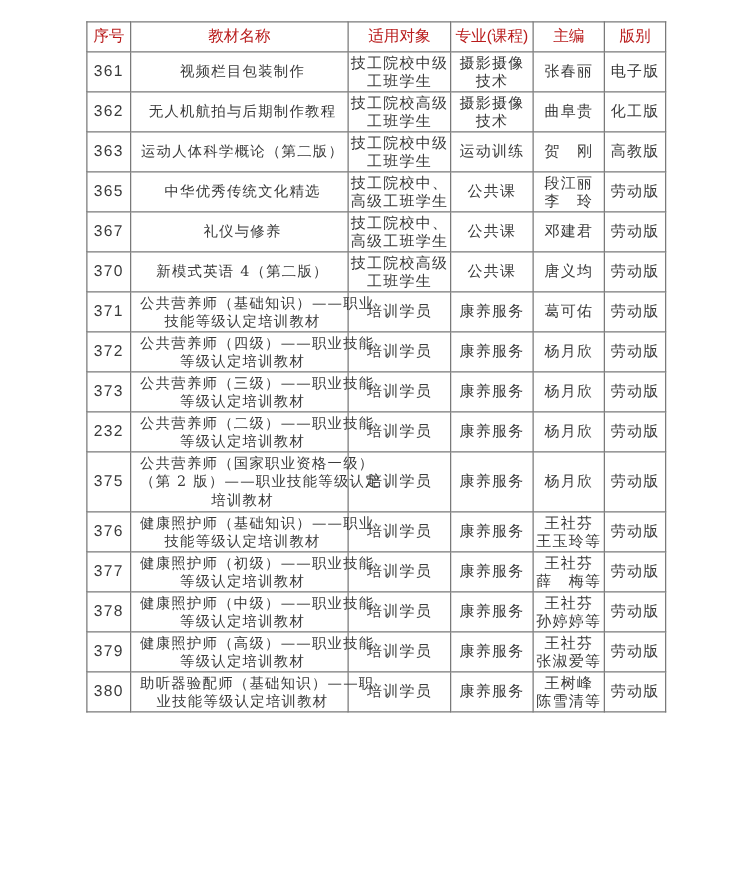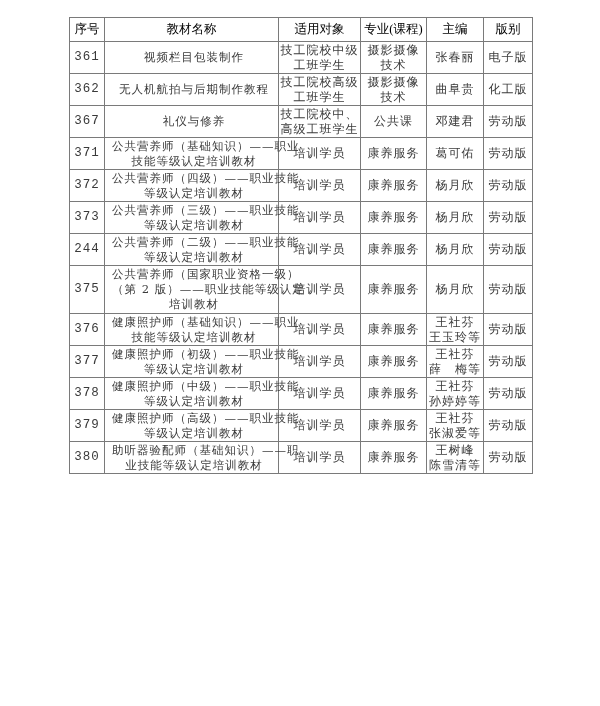--- a/index.html
+++ b/index.html
@@ -27,40 +27,40 @@
     }
     table.list th, table.list td {
       border: 1px solid #7a7a7a;
       padding: 0;
       text-align: center;
       vertical-align: middle;
       letter-spacing: 1px;
     }
     table.list th {
       height: 23px;
-      font-family: Liberation Serif, serif;
+      font-family: Liberation Sans, sans-serif;
       font-weight: normal;
       font-size: 12.5px;
-      color: #000000;
+      color: #b91c1c;
       letter-spacing: 0;
     }
     table.list td {
       height: 31px;
     }
     table.list tr.tall td {
       height: 47px;
     }
     col.c-no { width: 35px; }
     col.c-name { width: 174px; }
     col.c-target { width: 82px; }
     col.c-major { width: 66px; }
     col.c-editor { width: 57px; }
     col.c-edition { width: 49px; }
     td.no {
-      font-family: Liberation Mono, monospace;
+      font-family: Liberation Sans, sans-serif;
       font-size: 12.5px;
       letter-spacing: 0;
     }
     td.name {
       text-align: left;
       padding-left: 7px !important;
       padding-right: 2px !important;
       font-size: 11.5px;
       letter-spacing: 2px;
     }
@@ -119,33 +119,85 @@
         <td class="major">
           <span class="line">摄影摄像</span>
           <span class="line">技术</span>
         </td>
         <td class="editor">
           <span class="line">曲阜贵</span>
         </td>
         <td class="edition">化工版</td>
       </tr>
       <tr>
-        <td class="no">367</td>
-        <td class="name">
-          <span class="line">礼仪与修养</span>
+        <td class="no">363</td>
+        <td class="name">
+          <span class="line">运动人体科学概论（第二版）</span>
+        </td>
+        <td class="target">
+          <span class="line">技工院校中级</span>
+          <span class="line">工班学生</span>
+        </td>
+        <td class="major">
+          <span class="line">运动训练</span>
+        </td>
+        <td class="editor">
+          <span class="line">贺　刚</span>
+        </td>
+        <td class="edition">高教版</td>
+      </tr>
+      <tr>
+        <td class="no">365</td>
+        <td class="name">
+          <span class="line">中华优秀传统文化精选</span>
         </td>
         <td class="target">
           <span class="line">技工院校中、</span>
           <span class="line">高级工班学生</span>
         </td>
         <td class="major">
           <span class="line">公共课</span>
         </td>
         <td class="editor">
+          <span class="line">段江丽</span>
+          <span class="line">李　玲</span>
+        </td>
+        <td class="edition">劳动版</td>
+      </tr>
+      <tr>
+        <td class="no">367</td>
+        <td class="name">
+          <span class="line">礼仪与修养</span>
+        </td>
+        <td class="target">
+          <span class="line">技工院校中、</span>
+          <span class="line">高级工班学生</span>
+        </td>
+        <td class="major">
+          <span class="line">公共课</span>
+        </td>
+        <td class="editor">
           <span class="line">邓建君</span>
+        </td>
+        <td class="edition">劳动版</td>
+      </tr>
+      <tr>
+        <td class="no">370</td>
+        <td class="name">
+          <span class="line">新模式英语 4（第二版）</span>
+        </td>
+        <td class="target">
+          <span class="line">技工院校高级</span>
+          <span class="line">工班学生</span>
+        </td>
+        <td class="major">
+          <span class="line">公共课</span>
+        </td>
+        <td class="editor">
+          <span class="line">唐义均</span>
         </td>
         <td class="edition">劳动版</td>
       </tr>
       <tr>
         <td class="no">371</td>
         <td class="name">
           <span class="line">公共营养师（基础知识）——职业</span>
           <span class="line">技能等级认定培训教材</span>
         </td>
         <td class="target">
@@ -187,21 +239,21 @@
         </td>
         <td class="major">
           <span class="line">康养服务</span>
         </td>
         <td class="editor">
           <span class="line">杨月欣</span>
         </td>
         <td class="edition">劳动版</td>
       </tr>
       <tr>
-        <td class="no">244</td>
+        <td class="no">232</td>
         <td class="name">
           <span class="line">公共营养师（二级）——职业技能</span>
           <span class="line">等级认定培训教材</span>
         </td>
         <td class="target">
           <span class="line">培训学员</span>
         </td>
         <td class="major">
           <span class="line">康养服务</span>
         </td>

